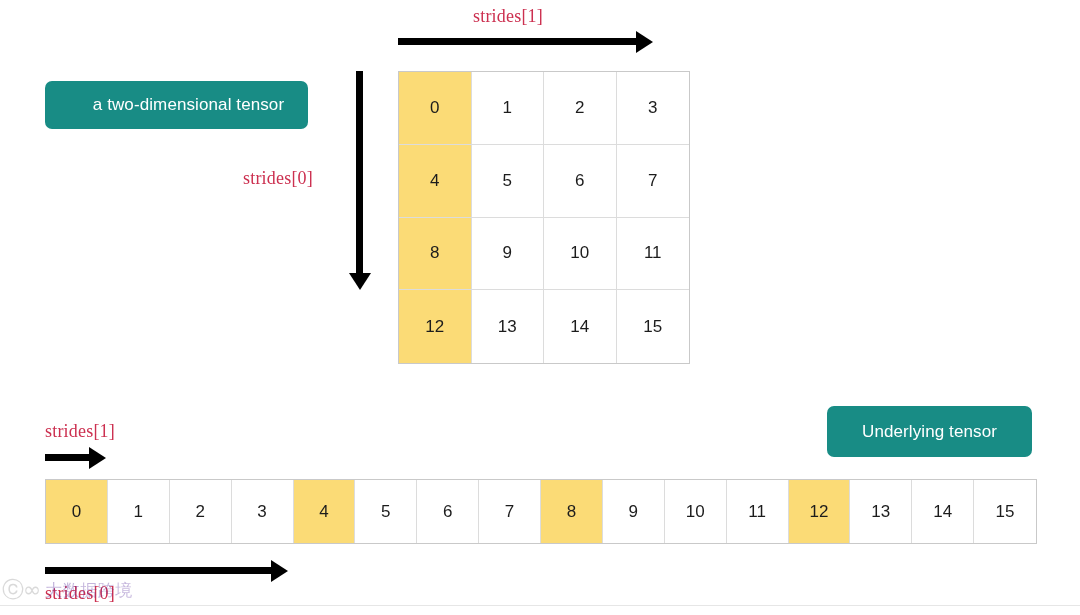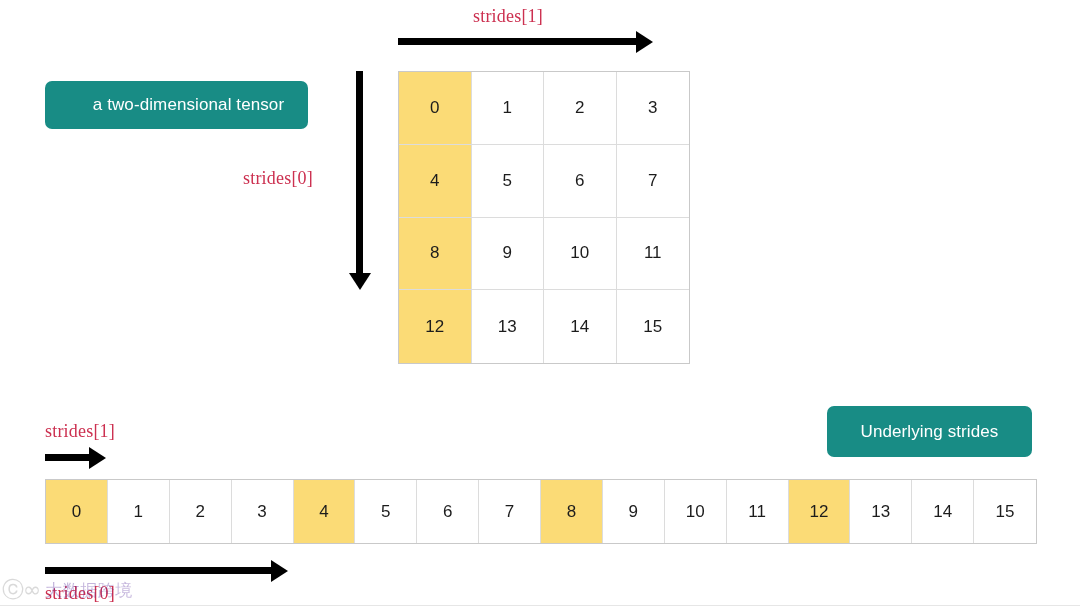--- a/index.html
+++ b/index.html
@@ -175,21 +175,21 @@
   <div class="cell hl">12</div>
   <div class="cell">13</div>
   <div class="cell">14</div>
   <div class="cell">15</div>
 </div>
 
 <div class="stride-label" style="left:45px; top:421px;">strides[1]</div>
 
 <div class="arrow-h" style="left:45px; top:454px; width:46px;"></div>
 
-<div class="tag-box" style="left:827px; top:406px; width:205px; height:51px;">Underlying strides</div>
+<div class="tag-box" style="left:827px; top:406px; width:205px; height:51px;">Underlying tensor</div>
 
 <div id="storage-strip">
   <div class="cell hl">0</div>
   <div class="cell">1</div>
   <div class="cell">2</div>
   <div class="cell">3</div>
   <div class="cell hl">4</div>
   <div class="cell">5</div>
   <div class="cell">6</div>
   <div class="cell">7</div>

